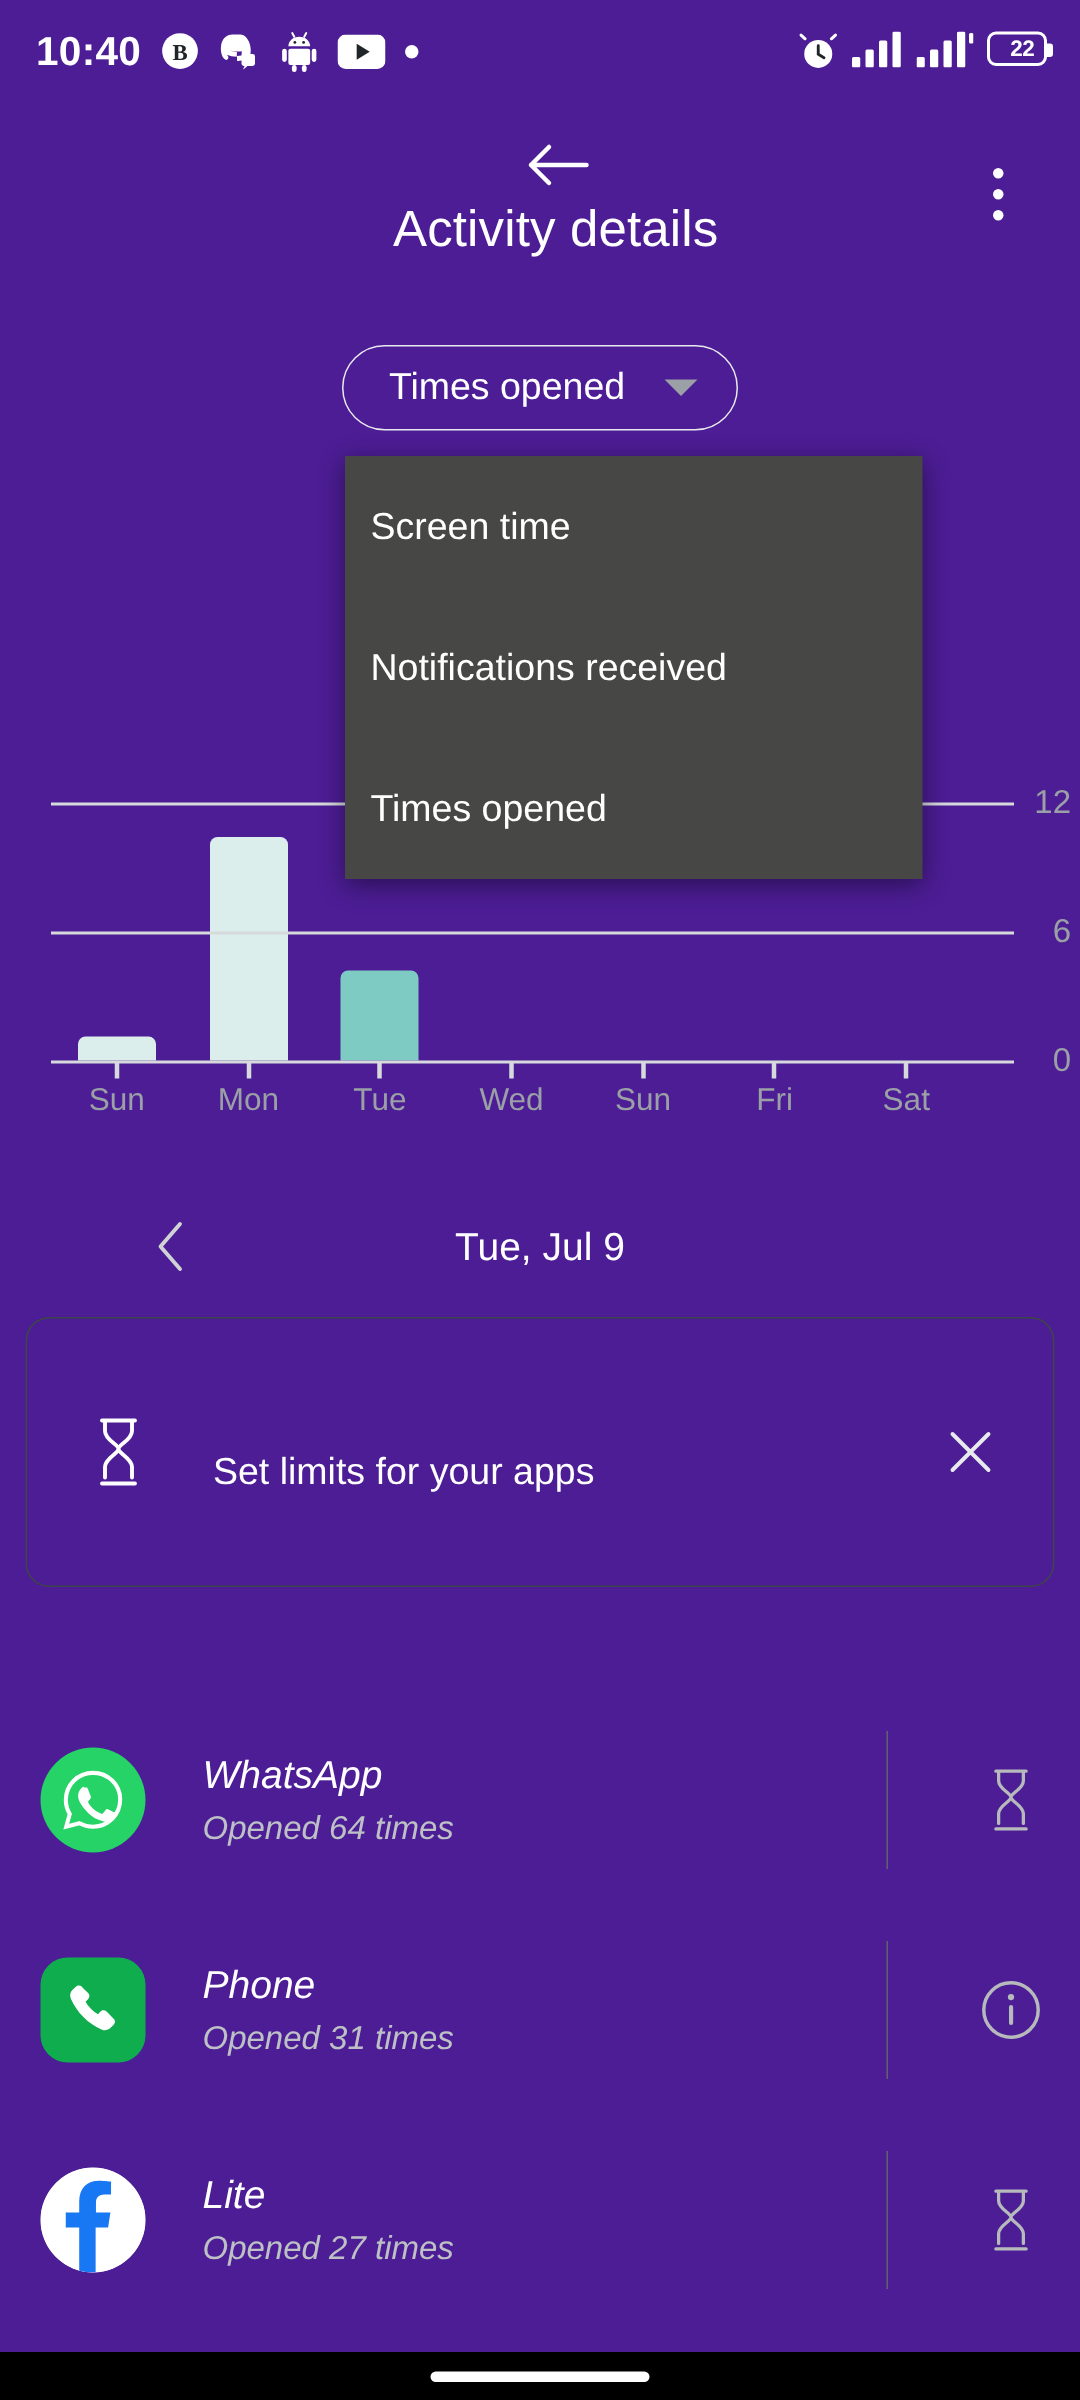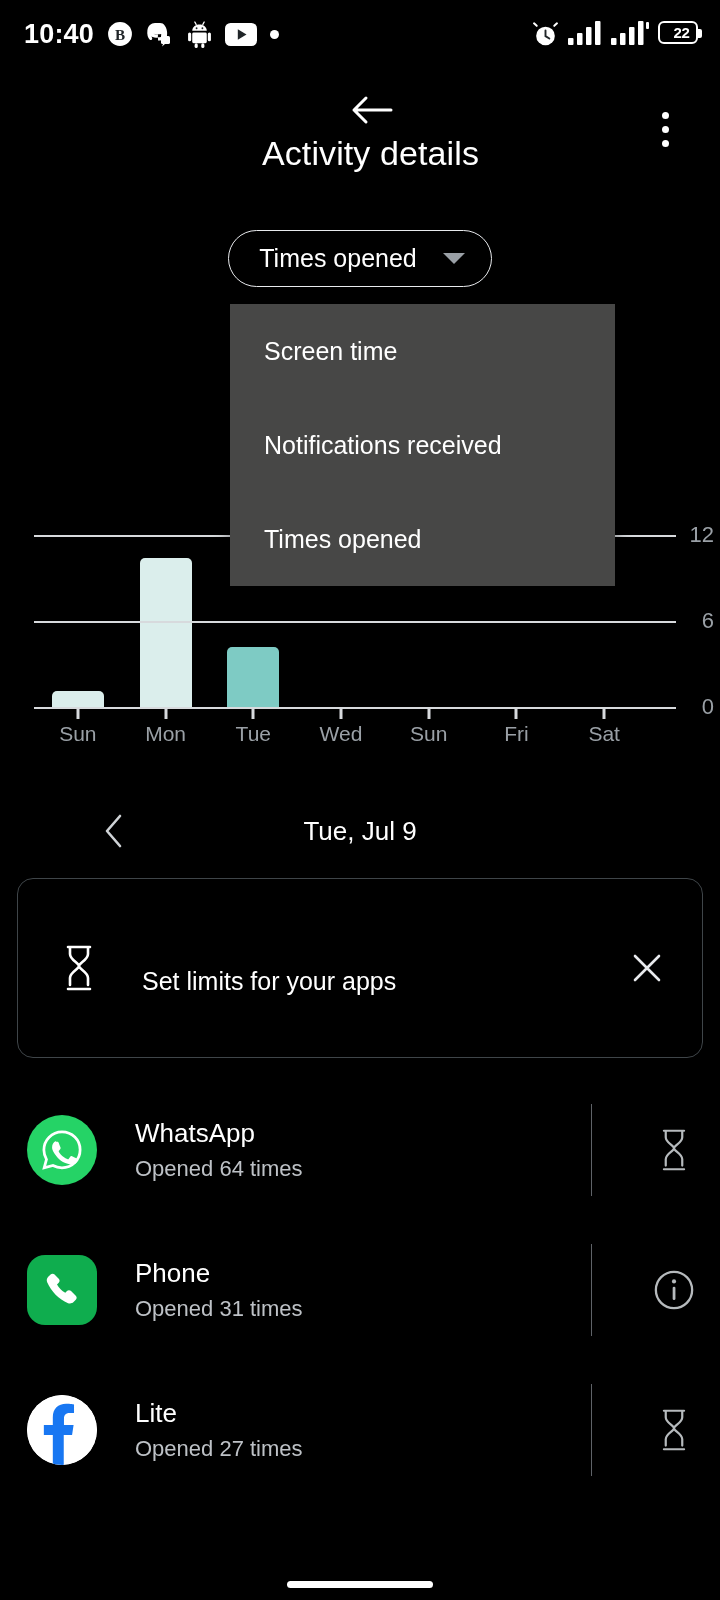--- a/index.html
+++ b/index.html
@@ -5,21 +5,21 @@
 <style>
   * { margin:0; padding:0; box-sizing:border-box; }
   html,body { width:720px; height:1600px; }
   body{
     background:#202528;
     font-family:"Liberation Sans", sans-serif;
     color:#ffffff;
     overflow:hidden;
     position:relative;
   }
-  .phone{ position:relative; width:720px; height:1600px; background:#000000; overflow:hidden; }
+  .phone{ position:relative; width:720px; height:1600px; background:#4c1d95; overflow:hidden; }
 
   
   .statusbar{
     position:absolute; top:0; left:0; width:720px; height:68px;
     display:flex; align-items:center; justify-content:space-between;
     padding:0 22px 0 24px;
   }
   .sb-left{ display:flex; align-items:center; gap:13px; }
   .sb-time{ font-size:27px; font-weight:700; letter-spacing:.2px; color:#fff; }
   .sb-right{ display:flex; gap:9px; }
@@ -66,21 +66,21 @@
     border-top:11px solid #9aa0a6;
   }
 
   
   .menu{
     position:absolute; top:304px; left:230px; width:385px; height:282px;
     background:#474746; box-shadow:0 4px 16px rgba(0,0,0,.45);
     z-index:40;
   }
   .menu-item{
-    height:94px; display:flex; align-items:center; padding-left:34px;
+    height:94px; display:flex; align-items:center; padding-left:17px;
     font-size:25px; color:#fff; cursor:pointer;
   }
 
   
   .chart{
     position:absolute; left:0; top:500px; width:720px; height:240px;
   }
   .plot{
     position:absolute; left:34px; top:35px; right:72px; height:172px;
   }
@@ -121,21 +121,21 @@
     border:1.5px solid #3f4549; border-radius:16px;
     display:flex; align-items:center; padding:0 26px 0 34px;
   }
   .card-ic{ width:54px; flex:none; display:flex; align-items:center; justify-content:center; }
   .card-body{ flex:1; padding-left:36px; padding-right:16px;margin-top:36px; }
   .card-title{ font-size:25px; color:#fff; margin-bottom:9px; }
   .card-desc{ font-size:22px; line-height:31px; color:#bdc1c6; }
   .card-close{ width:58px; height:58px; flex:none; display:flex; align-items:center; justify-content:center; cursor:pointer;}
 
   
-  .applist{ position:absolute; top:1080px; left:0; width:720px; }
+  .applist{ position:absolute; top:1130px; left:0; width:720px;font-style:italic; }
   .app-row{
     position:relative; height:140px; display:flex; align-items:center; padding-left:27px;
   }
   .app-icon{ width:70px; height:70px; flex:none; position:relative; }
   .app-meta{ flex:1; padding-left:38px; }
   .app-name{ font-size:26px; color:#fff; margin-bottom:7px; }
   .app-sub{ font-size:22px; color:#bdc1c6; }
   .divider{
     width:1.5px; height:92px; background:#5f6368; flex:none; margin-right:36px;
   }

